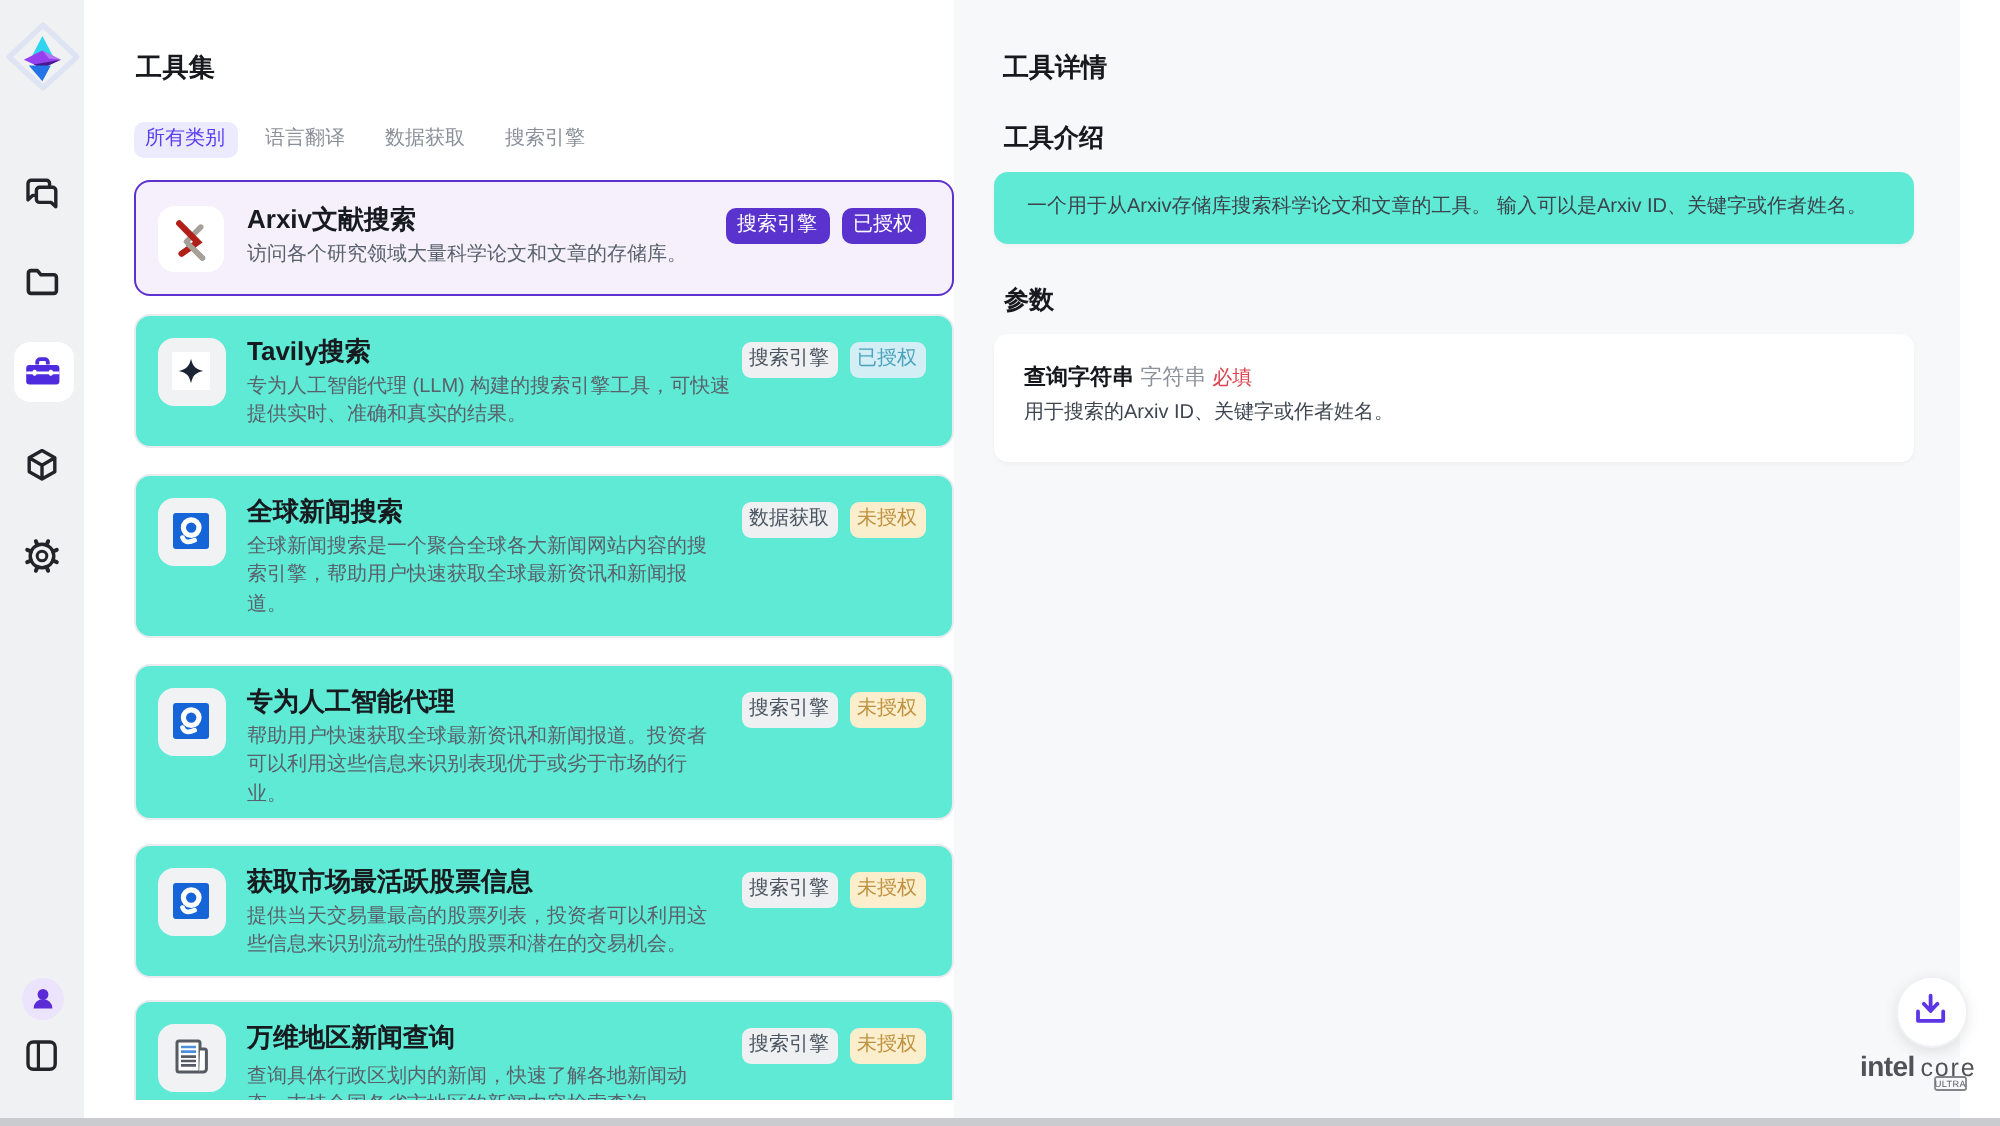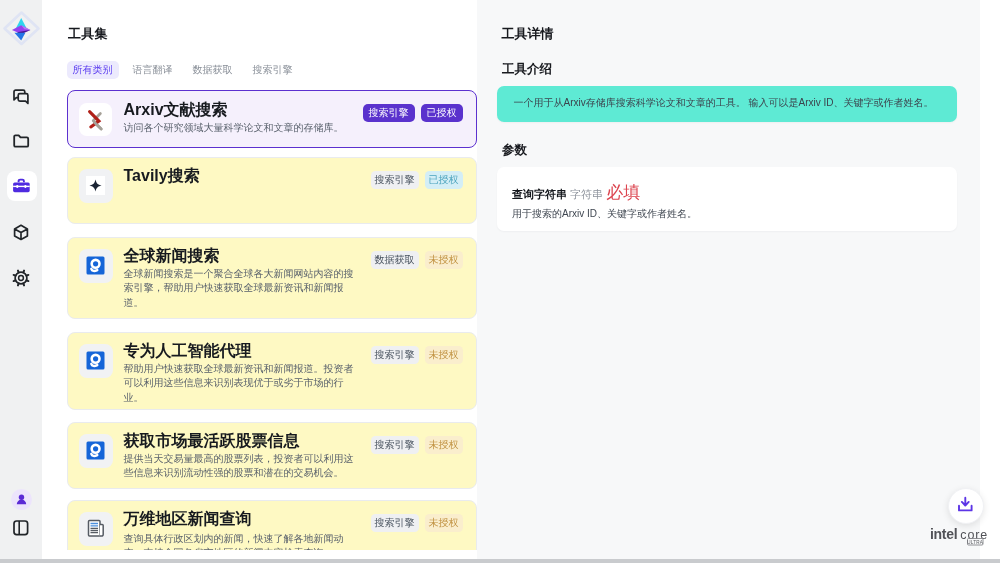--- a/index.html
+++ b/index.html
@@ -8,26 +8,26 @@
 #sidebar{left:0;top:0;width:42px;height:559px;background:#f0f1f2}
 #strip{left:0;top:559px;width:1000px;height:4px;background:#c9cbce}
 
 #listpanel{left:42px;top:0;width:455px;height:559px;background:#fff}
 #lp-title{left:26px;top:25px;font-size:13px;font-weight:bold;color:#17191e;letter-spacing:.2px}
 #tabs{left:24.5px;top:60.5px;height:18px;display:flex;align-items:flex-end}
 .tab{font-size:10px;color:#8a9099;padding:0 6px;height:18px;line-height:18px}
 .tab.sel{background:#eceafd;color:#5b3df0;border-radius:5px}
 .tab+.tab{margin-left:8px}
 #cards{left:24.5px;top:90px;width:410px;height:460px;overflow:hidden}
-.card{position:relative;width:410px;background:#fef9c3;border:1px solid #e9ebee;border-radius:8px;margin-bottom:11px}
+.card{position:relative;width:410px;background:#5eead4;border:1px solid #e9ebee;border-radius:8px;margin-bottom:11px}
 .card.sel{background:#f5f0fc;border:1.5px solid #5c31cf}
 .icon{position:absolute;left:11.5px;top:11px;width:33.5px;height:33.5px;border-radius:8px;background:#f1f2f4}
 .card.sel .icon{background:#fdfdfe;left:11px;top:11.5px}
 .ctext{margin-left:56px;margin-right:112px;padding-top:10.5px}
-.ctitle{font-size:16px;font-weight:bold;color:#171a1f;line-height:14px}
+.ctitle{font-size:13px;font-weight:bold;color:#171a1f;line-height:14px}
 .cdesc{font-size:10px;color:#59616c;line-height:14.8px;margin-top:4px;width:234px}
 .badges{position:absolute;top:12.5px;right:13px;display:flex;gap:6px}
 .card.sel .ctext{padding-top:12px}
 .bdg{height:18.5px;line-height:18.5px;border-radius:4.5px;font-size:10px;padding:0 4px;white-space:nowrap}
 .bdg.gray{background:#eff0f2;color:#4a5460}
 .bdg.cyan{background:#d4eef6;color:#4ba3bd}
 .bdg.yellow{background:#faeecd;color:#c09140}
 .bdg.btn{height:18.5px;line-height:18.5px;background:#5a32cd;color:#fff;padding:0 6px;border-radius:5px}
 
 #sbar{left:435px;top:85px;width:10px;height:468px;background:#fafbfb}
@@ -36,21 +36,21 @@
 #detail{left:477px;top:0;width:503px;height:559px;background:#f7f8f9}
 #d-title{left:24.5px;top:25px;font-size:13px;font-weight:bold;color:#17191e;position:absolute}
 #d-h1{left:25px;top:61px;font-size:12.5px;font-weight:bold;color:#17191e;position:absolute}
 #introcard{left:20px;top:86px;width:459.5px;height:36px;background:#5eead4;border-radius:7px;position:absolute;box-shadow:0 1px 2px rgba(20,24,40,.04)}
 #introcard div{padding:9.5px 0 0 16.5px;font-size:10px;color:#3c434d}
 #d-h2{left:25px;top:142px;font-size:12.5px;font-weight:bold;color:#17191e;position:absolute}
 #paramcard{left:20px;top:167px;width:459.5px;height:63.5px;background:#fff;border-radius:7px;position:absolute;box-shadow:0 1px 2px rgba(20,24,40,.04)}
 .pl1{padding:14px 0 0 15px;font-size:11px}
 .pl1 b{color:#14171c}
 .pl1 .t{color:#8c929b;font-size:11px}
-.pl1 .req{color:#dc4550;font-size:17px}
+.pl1 .req{color:#dc4550;font-size:10px}
 .pl2{padding:3px 0 0 15px;font-size:10px;color:#3f4650}
 
 #fab{left:947.5px;top:487.8px;width:36.5px;height:36.5px;border-radius:50%;background:#fff;border:1px solid #f0f1f4;box-shadow:0 2px 7px rgba(0,0,0,.1);position:absolute}
 #intel{left:930px;top:524.5px;position:absolute;color:#515257}
 </style></head>
 <body>
 <div id="sidebar" class="abs"></div>
 <div id="listpanel" class="abs">
   <div id="lp-title" class="abs">工具集</div>
   <div id="tabs" class="abs">
@@ -75,20 +75,21 @@
           <div class="bdg btn">已授权</div>
         </div>
     </div>
     <div class="card" style="height:67px;margin-bottom:13px">
       <div class="icon"><svg width="33" height="33" viewBox="0 0 33 33">
         <rect x="7" y="7" width="19" height="19" fill="#fff"></rect>
         <path d="M16.5 10.4 C17.5 14.4 18.6 15.5 22.6 16.5 C18.6 17.5 17.5 18.6 16.5 22.6 C15.5 18.6 14.4 17.5 10.4 16.5 C14.4 15.5 15.5 14.4 16.5 10.4 Z" fill="#1b2434"></path>
       </svg></div>
       <div class="ctext">
           <div class="ctitle">Tavily搜索</div>
+      <div class="cdesc" style="width:243px">专为人工智能代理 (LLM) 构建的搜索引擎工具，可快速提供实时、准确和真实的结果。</div>
         </div>
       <div class="badges">
           <div class="bdg gray">搜索引擎</div>
           <div class="bdg cyan">已授权</div>
         </div>
     </div>
     <div class="card" style="height:82px;margin-bottom:13px">
       <div class="icon"><svg width="33" height="33" viewBox="0 0 33 33">
         <rect x="7.5" y="7.5" width="18" height="18" rx="1.5" fill="#1565d8"></rect>
         <circle cx="16.6" cy="14.8" r="3.9" fill="none" stroke="#fff" stroke-width="2.6"></circle>

